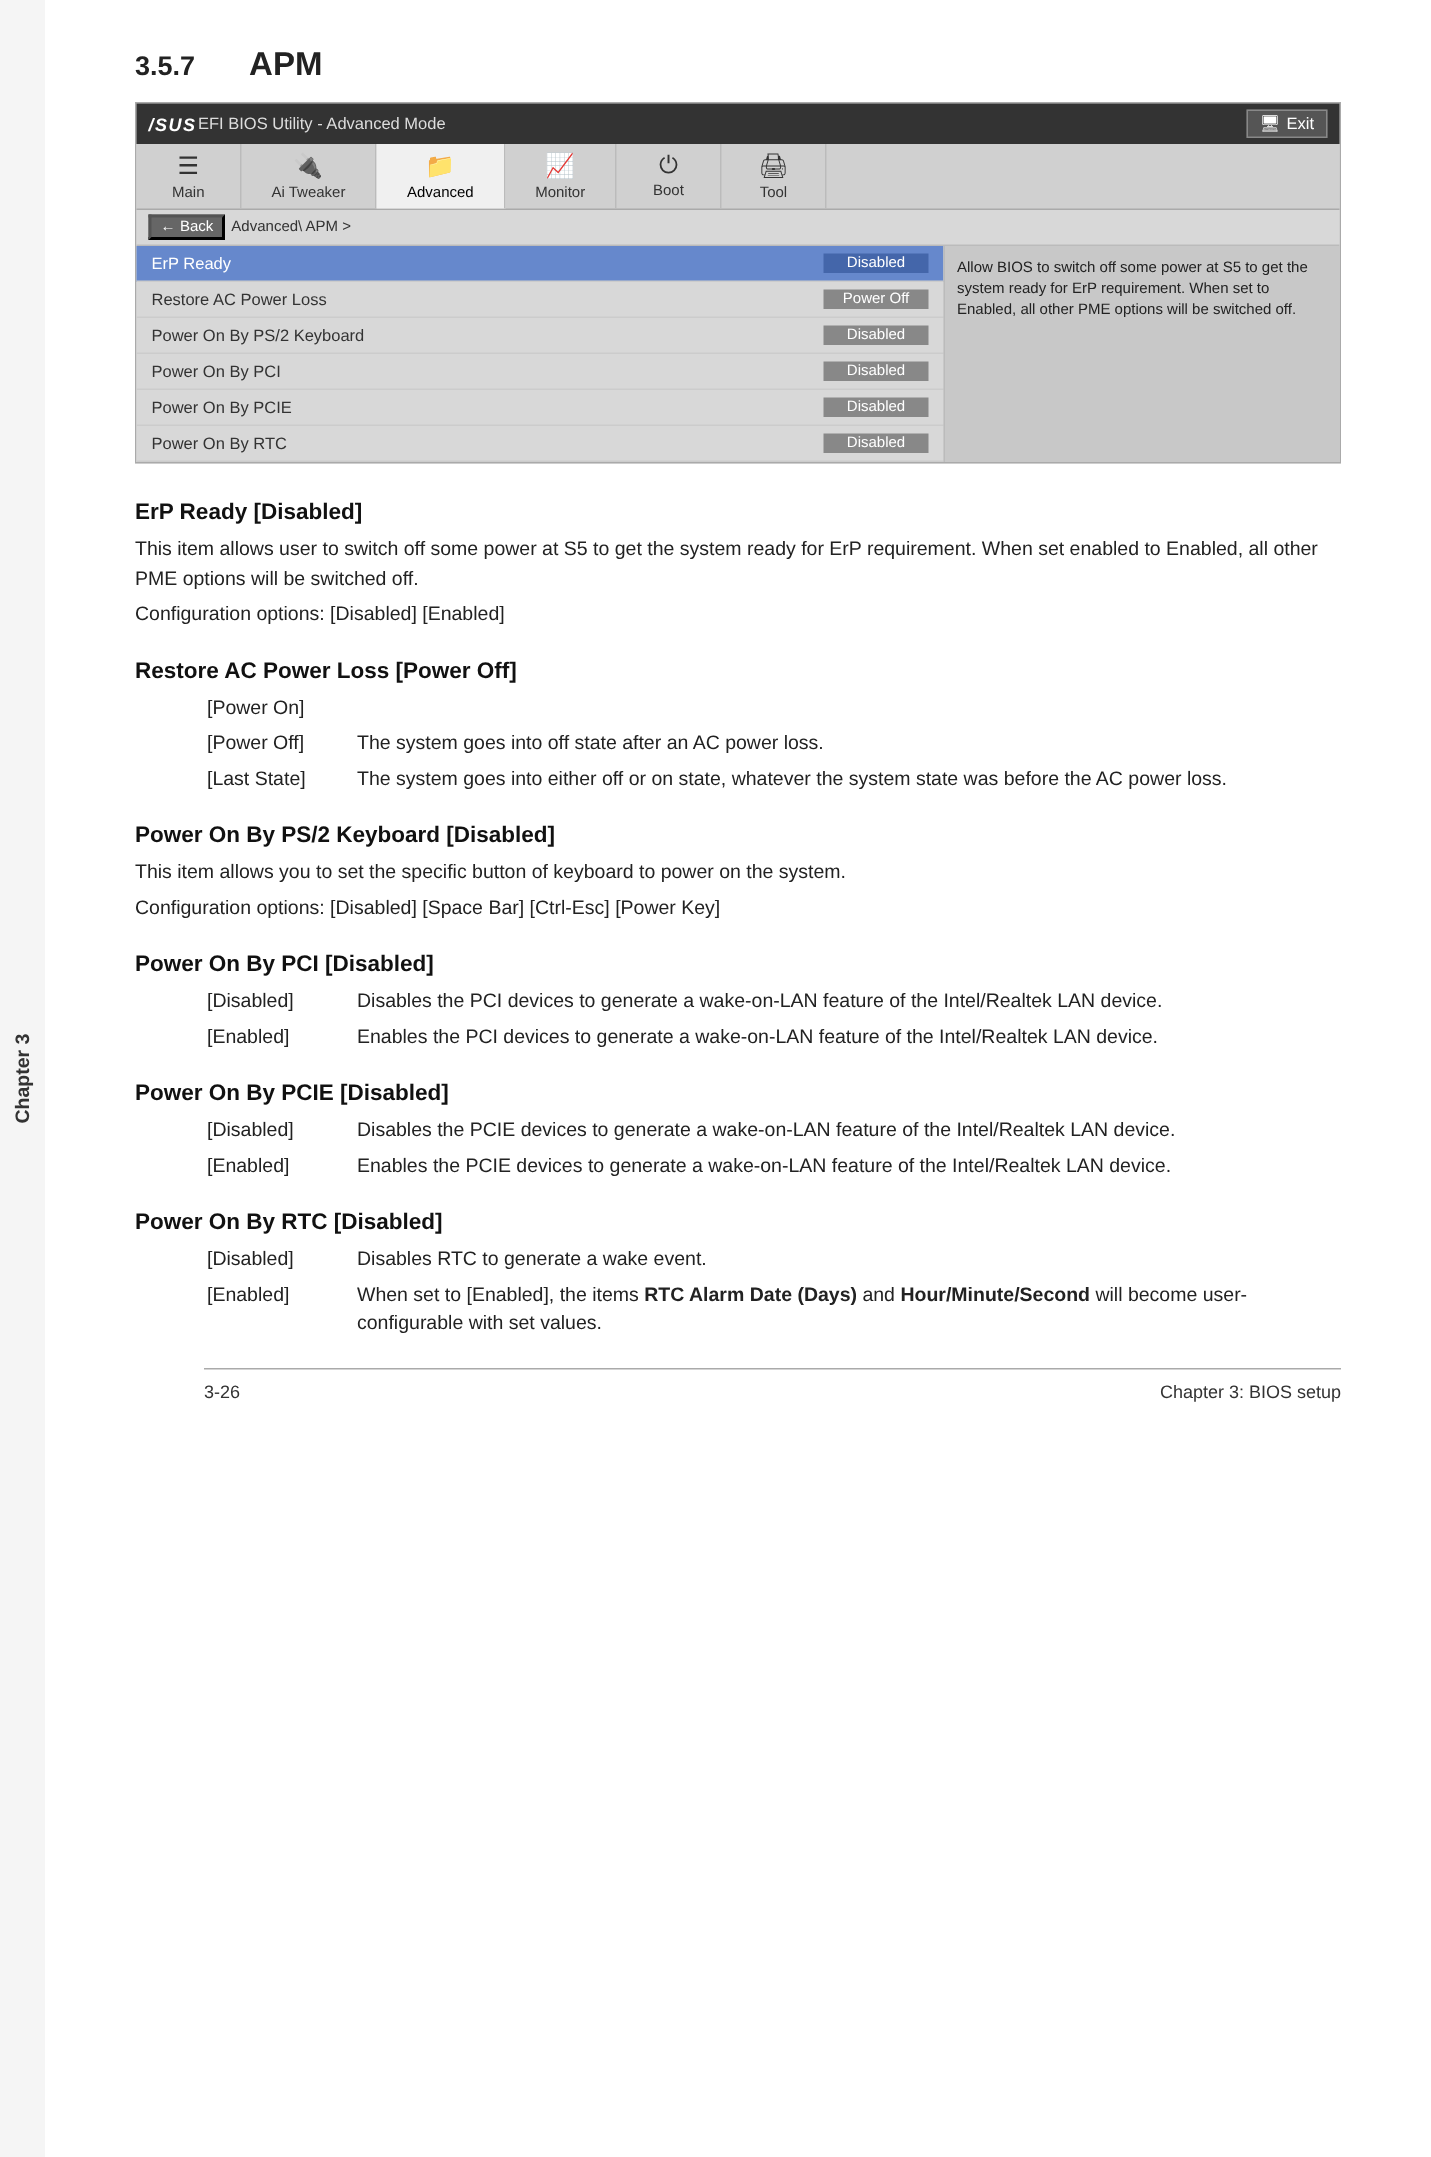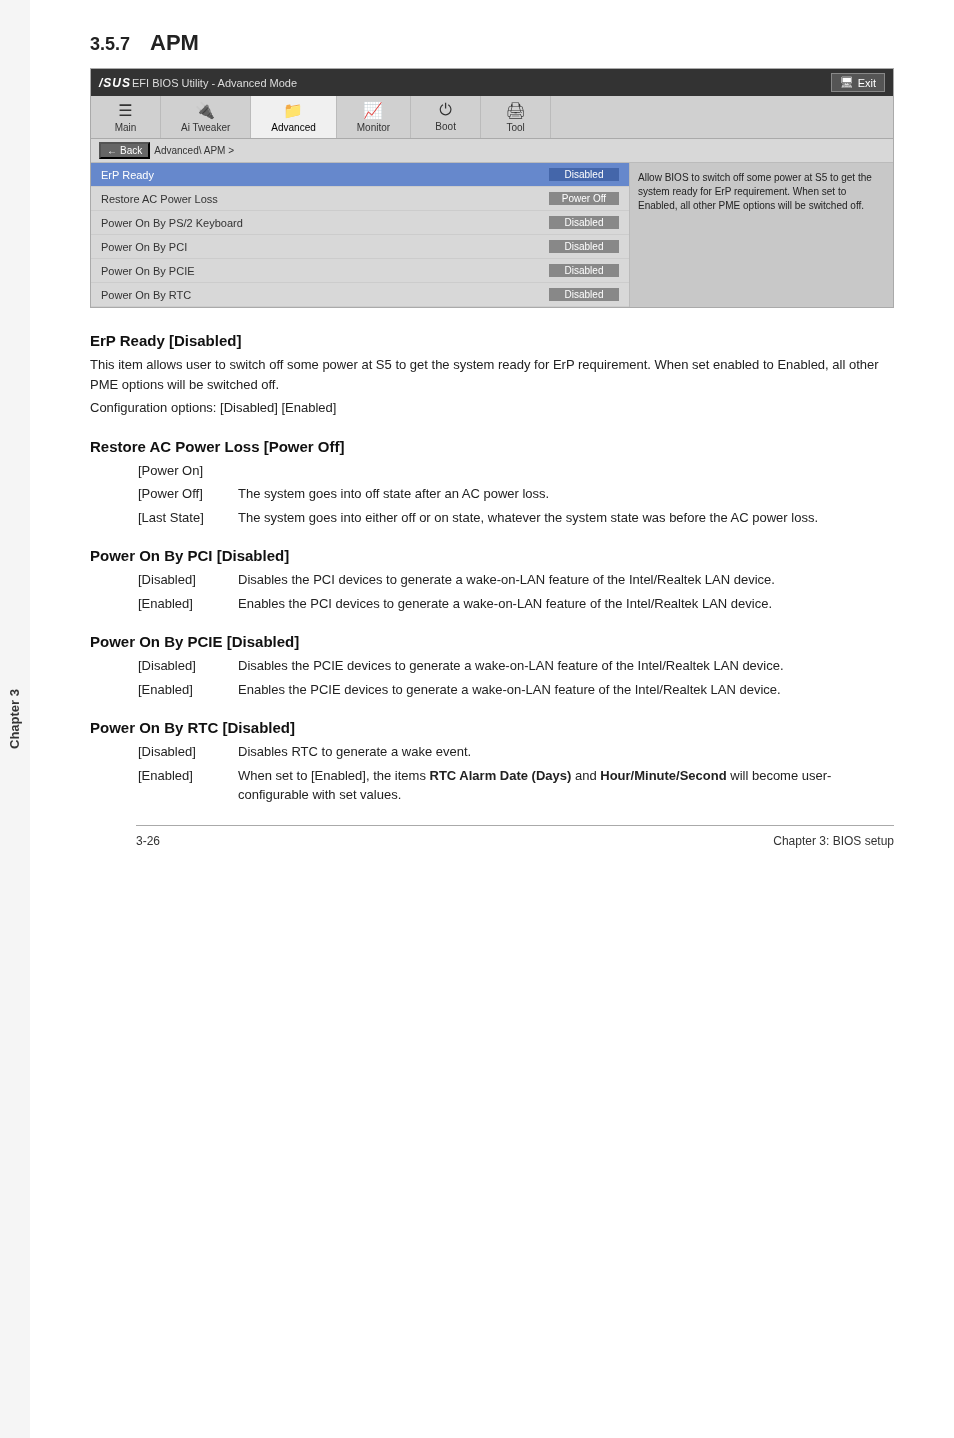--- a/index.html
+++ b/index.html
@@ -15,21 +15,21 @@
       padding: 30px 60px 40px 60px;
     }
 
     
     .section-title {
       font-size: 18px;
       font-weight: bold;
       margin-bottom: 12px;
       display: flex;
       align-items: baseline;
-      gap: 20px;
+      gap: 36px;
     }
     .section-num {
       font-size: 18px;
       font-weight: bold;
     }
     .section-name {
       font-size: 22px;
       font-weight: bold;
     }
 
@@ -374,20 +374,25 @@
           <span class="option-key">[Power Off]</span>
           <span class="option-value">The system goes into off state after an AC power loss.</span>
         </div>
         <div class="option-row">
           <span class="option-key">[Last State]</span>
           <span class="option-value">The system goes into either off or on state, whatever the system state was before the AC power loss.</span>
         </div>
       </div>
     </div>
 
+    <div class="content-section">
+      <div class="content-heading">Power On By PS/2 Keyboard [Disabled]</div>
+      <p class="content-para">This item allows you to set the specific button of keyboard to power on the system.</p>
+      <p class="content-para">Configuration options: [Disabled] [Space Bar] [Ctrl-Esc] [Power Key]</p>
+    </div>
 
     <div class="content-section">
       <div class="content-heading">Power On By PCI [Disabled]</div>
       <div class="option-table">
         <div class="option-row">
           <span class="option-key">[Disabled]</span>
           <span class="option-value">Disables the PCI devices to generate a wake-on-LAN feature of the Intel/Realtek LAN device.</span>
         </div>
         <div class="option-row">
           <span class="option-key">[Enabled]</span>

